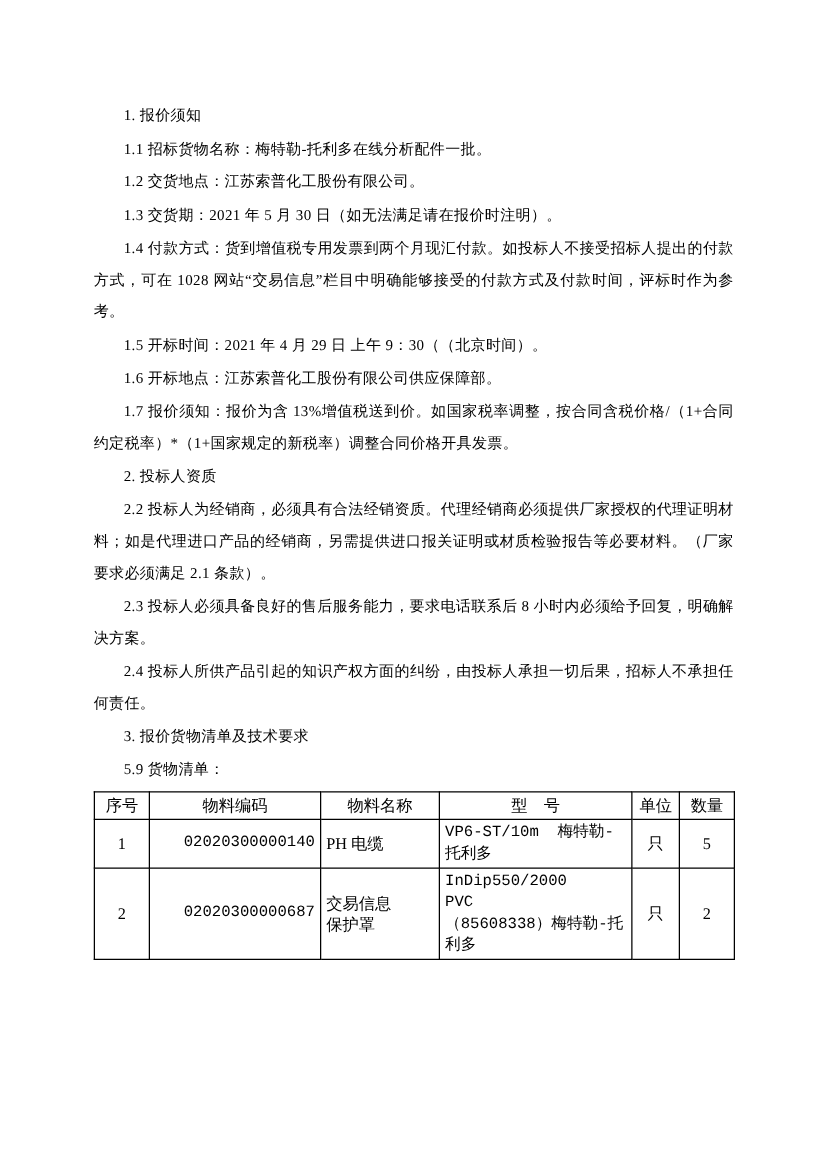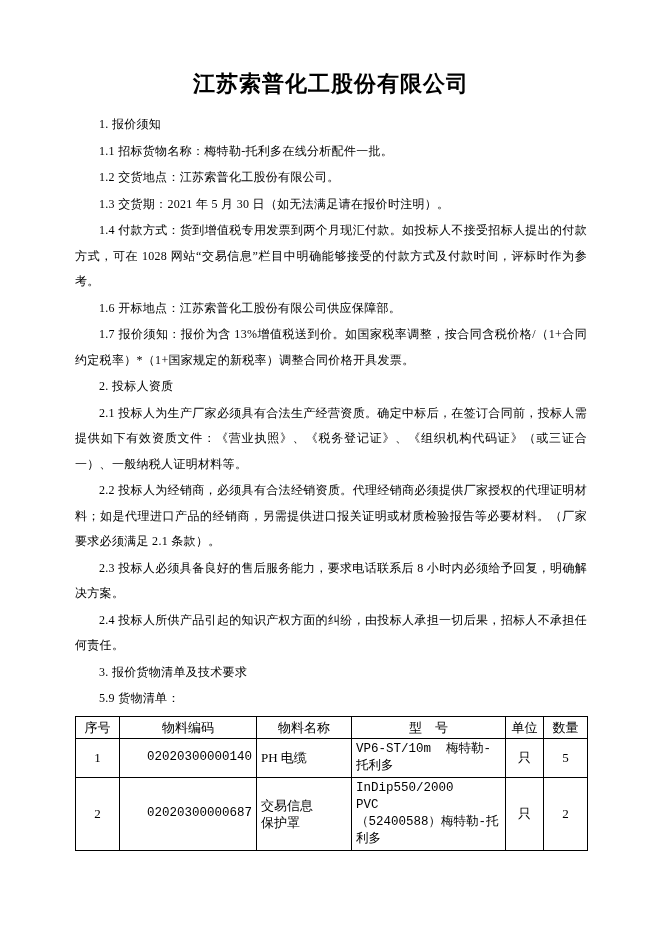--- a/index.html
+++ b/index.html
@@ -72,33 +72,32 @@
   col.w-name { width: 95px; }
   col.w-model{ width: 154px; }
   col.w-unit { width: 38px; }
   col.w-qty  { width: 44px; }
 </style>
 </head>
 <body>
 
 <div class="page">
   <div class="title-block">
-    <h1 class="doc-title">江苏索普化工股份有限公司</h1>
   </div>
 
   <div class="doc-body">
       <p class="para">1. 报价须知</p>
       <p class="para">1.1 招标货物名称：梅特勒-托利多在线分析配件一批。</p>
       <p class="para">1.2 交货地点：江苏索普化工股份有限公司。</p>
       <p class="para">1.3 交货期：2021 年 5 月 30 日（如无法满足请在报价时注明）。</p>
       <p class="para">1.4 付款方式：货到增值税专用发票到两个月现汇付款。如投标人不接受招标人提出的付款方式，可在 1028 网站“交易信息”栏目中明确能够接受的付款方式及付款时间，评标时作为参考。</p>
+      <p class="para">1.5 开标时间：2021 年 4 月 29 日  上午 9：30（（北京时间）。</p>
       <p class="para">1.6 开标地点：江苏索普化工股份有限公司供应保障部。</p>
       <p class="para">1.7 报价须知：报价为含 13%增值税送到价。如国家税率调整，按合同含税价格/（1+合同约定税率）*（1+国家规定的新税率）调整合同价格开具发票。</p>
       <p class="para">2. 投标人资质</p>
-      <p class="para">2.1 投标人为生产厂家必须具有合法生产经营资质。确定中标后，在签订合同前，投标人需提供如下有效资质文件：《营业执照》、《税务登记证》、《组织机构代码证》（或三证合一）、一般纳税人证明材料等。</p>
       <p class="para">2.2 投标人为经销商，必须具有合法经销资质。代理经销商必须提供厂家授权的代理证明材料；如是代理进口产品的经销商，另需提供进口报关证明或材质检验报告等必要材料。（厂家要求必须满足 2.1 条款）。</p>
       <p class="para">2.3 投标人必须具备良好的售后服务能力，要求电话联系后 8 小时内必须给予回复，明确解决方案。</p>
       <p class="para">2.4 投标人所供产品引起的知识产权方面的纠纷，由投标人承担一切后果，招标人不承担任何责任。</p>
       <p class="para">3. 报价货物清单及技术要求</p>
       <p class="para">5.9 货物清单：</p>
     </div>
 
   <table class="goods">
     <colgroup>
       <col class="w-idx">
@@ -126,19 +125,19 @@
           <td class="col-model mono">VP6-ST/10m  梅特勒-托利多</td>
           <td class="col-unit">只</td>
           <td class="col-qty">5</td>
         </tr>
         <tr>
           <td class="col-idx">2</td>
           <td class="col-code mono">02020300000687</td>
           <td class="col-name">交易信息
 保护罩</td>
           <td class="col-model mono">InDip550/2000        PVC
-（52400588）梅特勒-托利多</td>
+（85608338）梅特勒-托利多</td>
           <td class="col-unit">只</td>
           <td class="col-qty">2</td>
         </tr>
       </tbody>
   </table>
 </div>
 
 </body></html>

